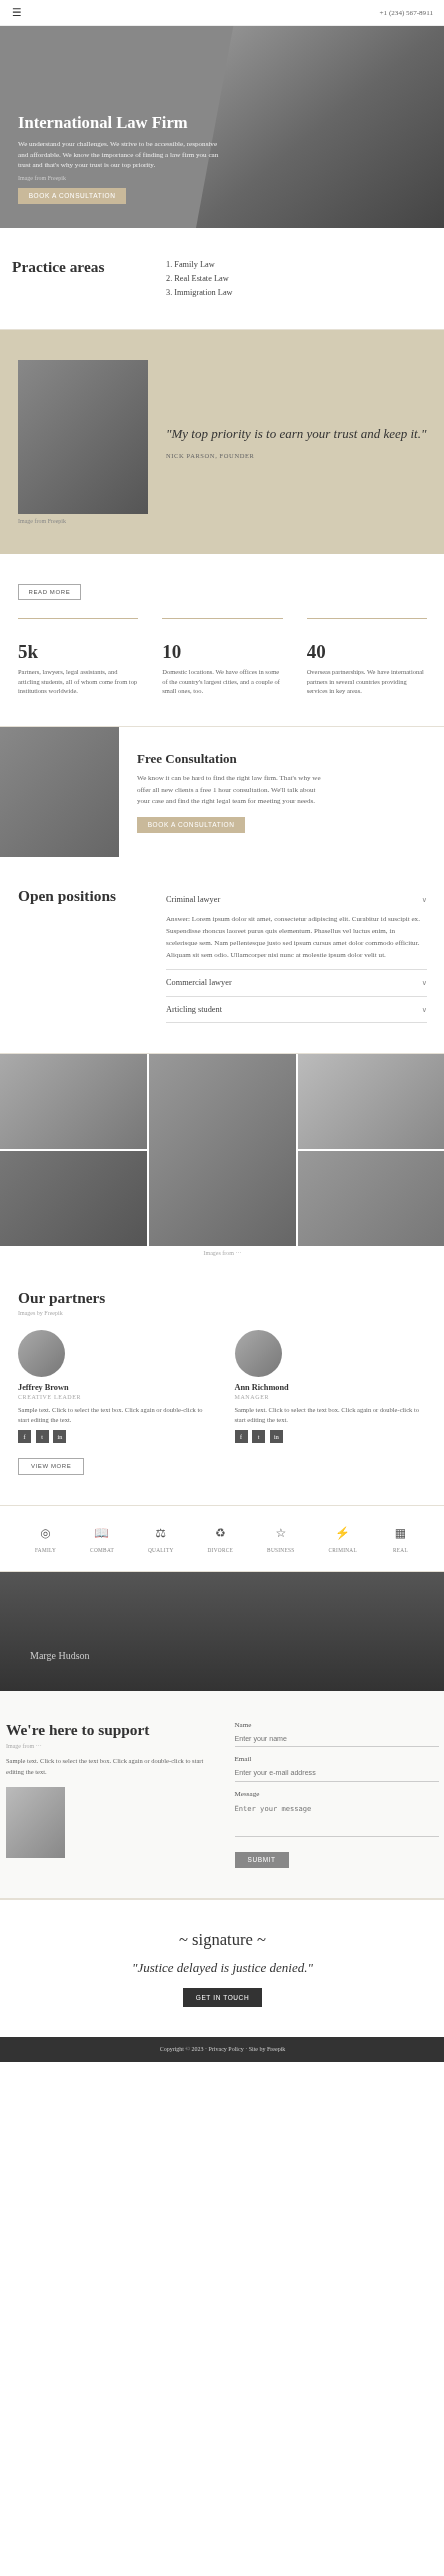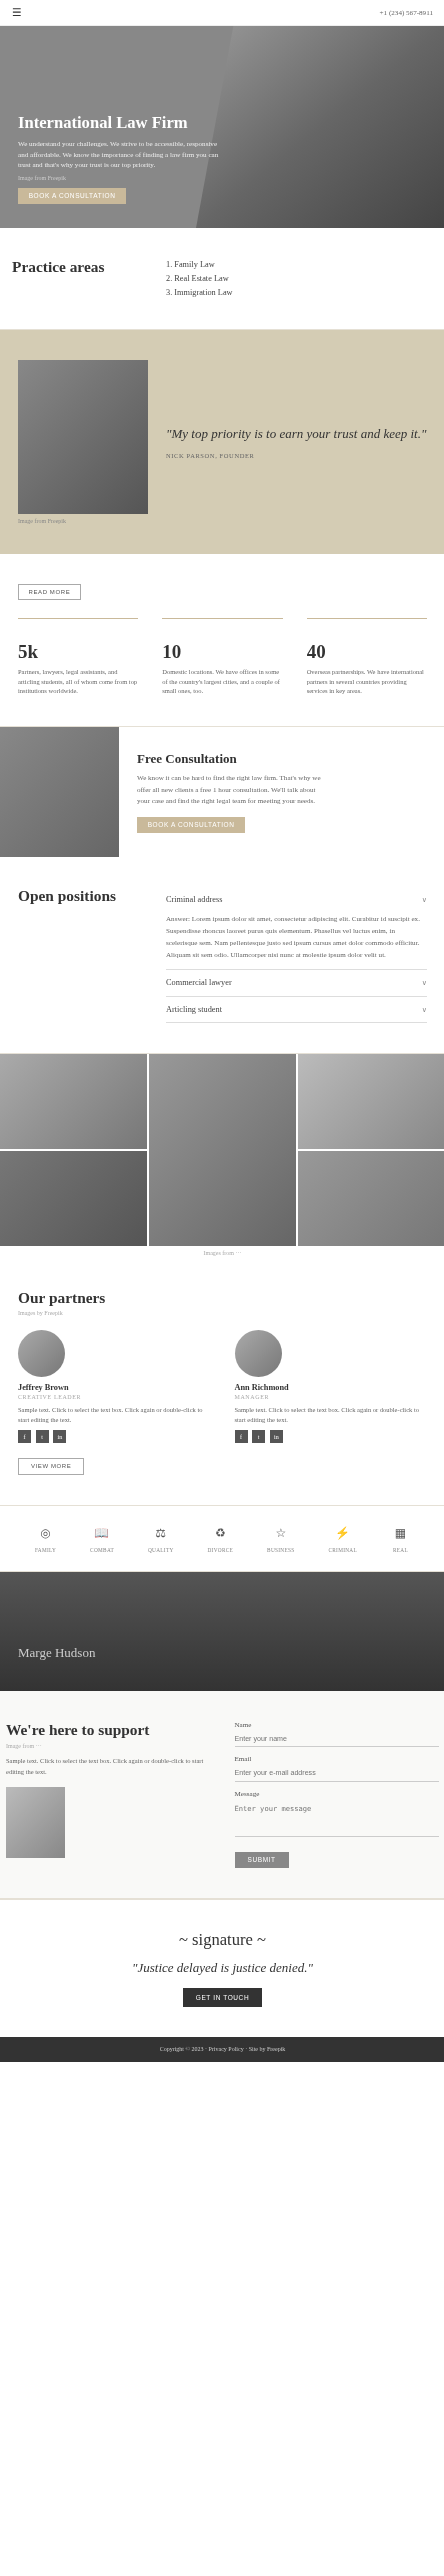--- a/index.html
+++ b/index.html
@@ -375,22 +375,22 @@
     .person-bg {
       position: absolute;
       left: 0; top: 0; bottom: 0;
       right: 0;
       background: linear-gradient(to bottom, #555 0%, #333 100%);
     }
     .person-name {
       position: relative;
       z-index: 2;
       color: #ccc;
-      font-size: 13px;
-      margin-left: 0;
+      font-size: 10px;
+      margin-left: 12px;
     }
 
     
     .section-support {
       padding: 30px 6px;
       display: flex;
       gap: 24px;
       background: #f9f9f7;
       border-bottom: 0.6px solid #e5e0d5;
     }
@@ -561,21 +561,21 @@
   </div>
 </section>
 
 <section class="section-positions">
   <div class="positions-header">
     <h2 class="positions-title">Open positions</h2>
     <div class="positions-right">
 
       <div class="accordion-item">
         <div class="accordion-header">
-          <span>Criminal address</span>
+          <span>Criminal lawyer</span>
           <span class="accordion-chevron">∨</span>
         </div>
         <div class="accordion-body">Answer: Lorem ipsum dolor sit amet, consectetur adipiscing elit. Curabitur id suscipit ex. Suspendisse rhoncus laoreet purus quis elementum. Phasellus vel luctus enim, in scelerisque sem. Nam pellentesque justo sed ipsum cursus amet dolor commodo efficitur. Aliquam sit sem odio. Ullamcorper nisi nunc at molestie ipsum dolor velit ut.</div>
       </div>
 
       <div class="accordion-item">
         <div class="accordion-header">
           <span>Commercial lawyer</span>
           <span class="accordion-chevron">∨</span>
         </div>

